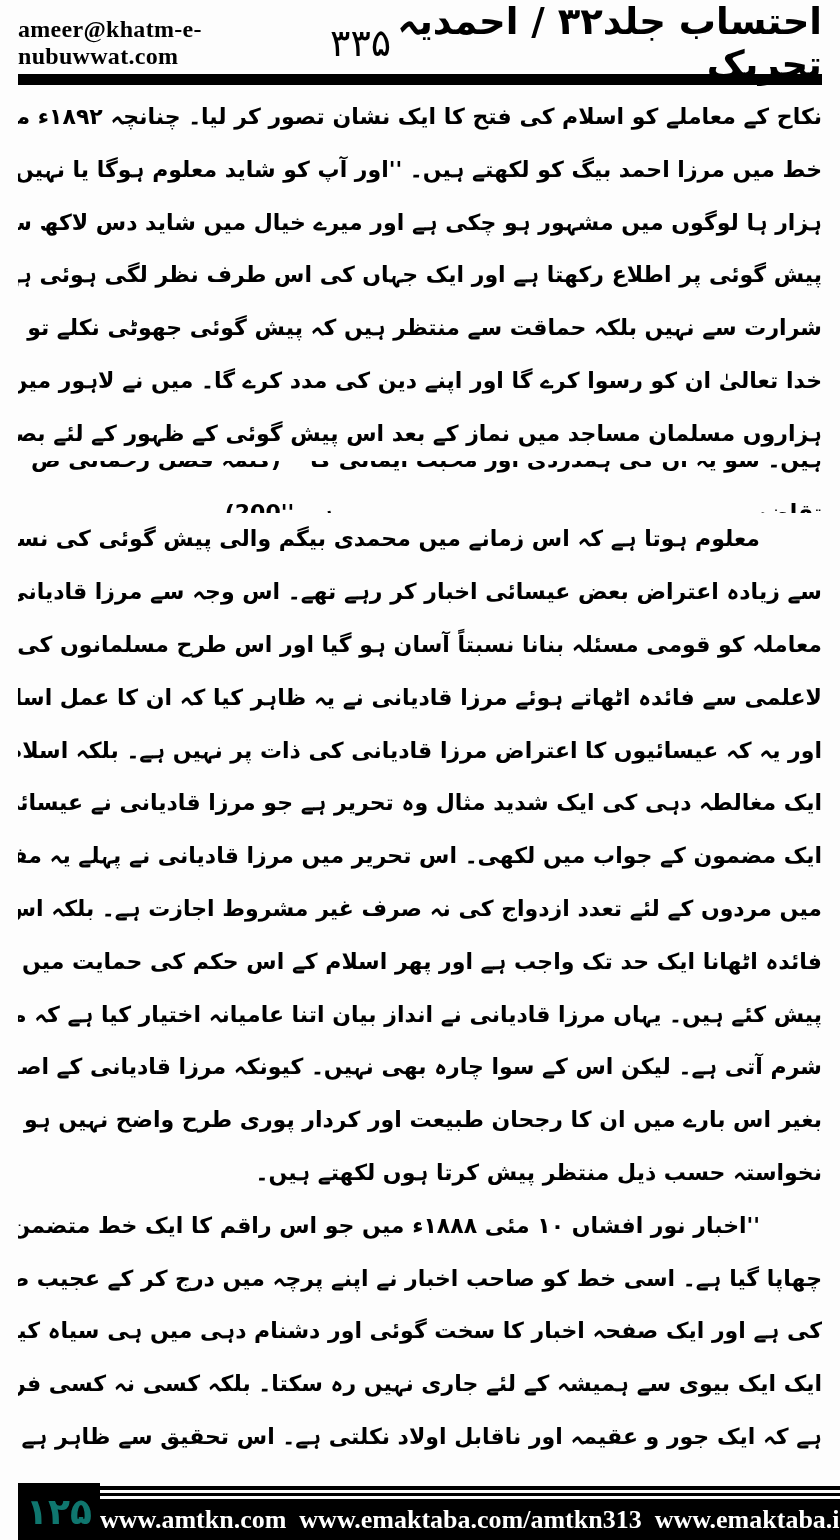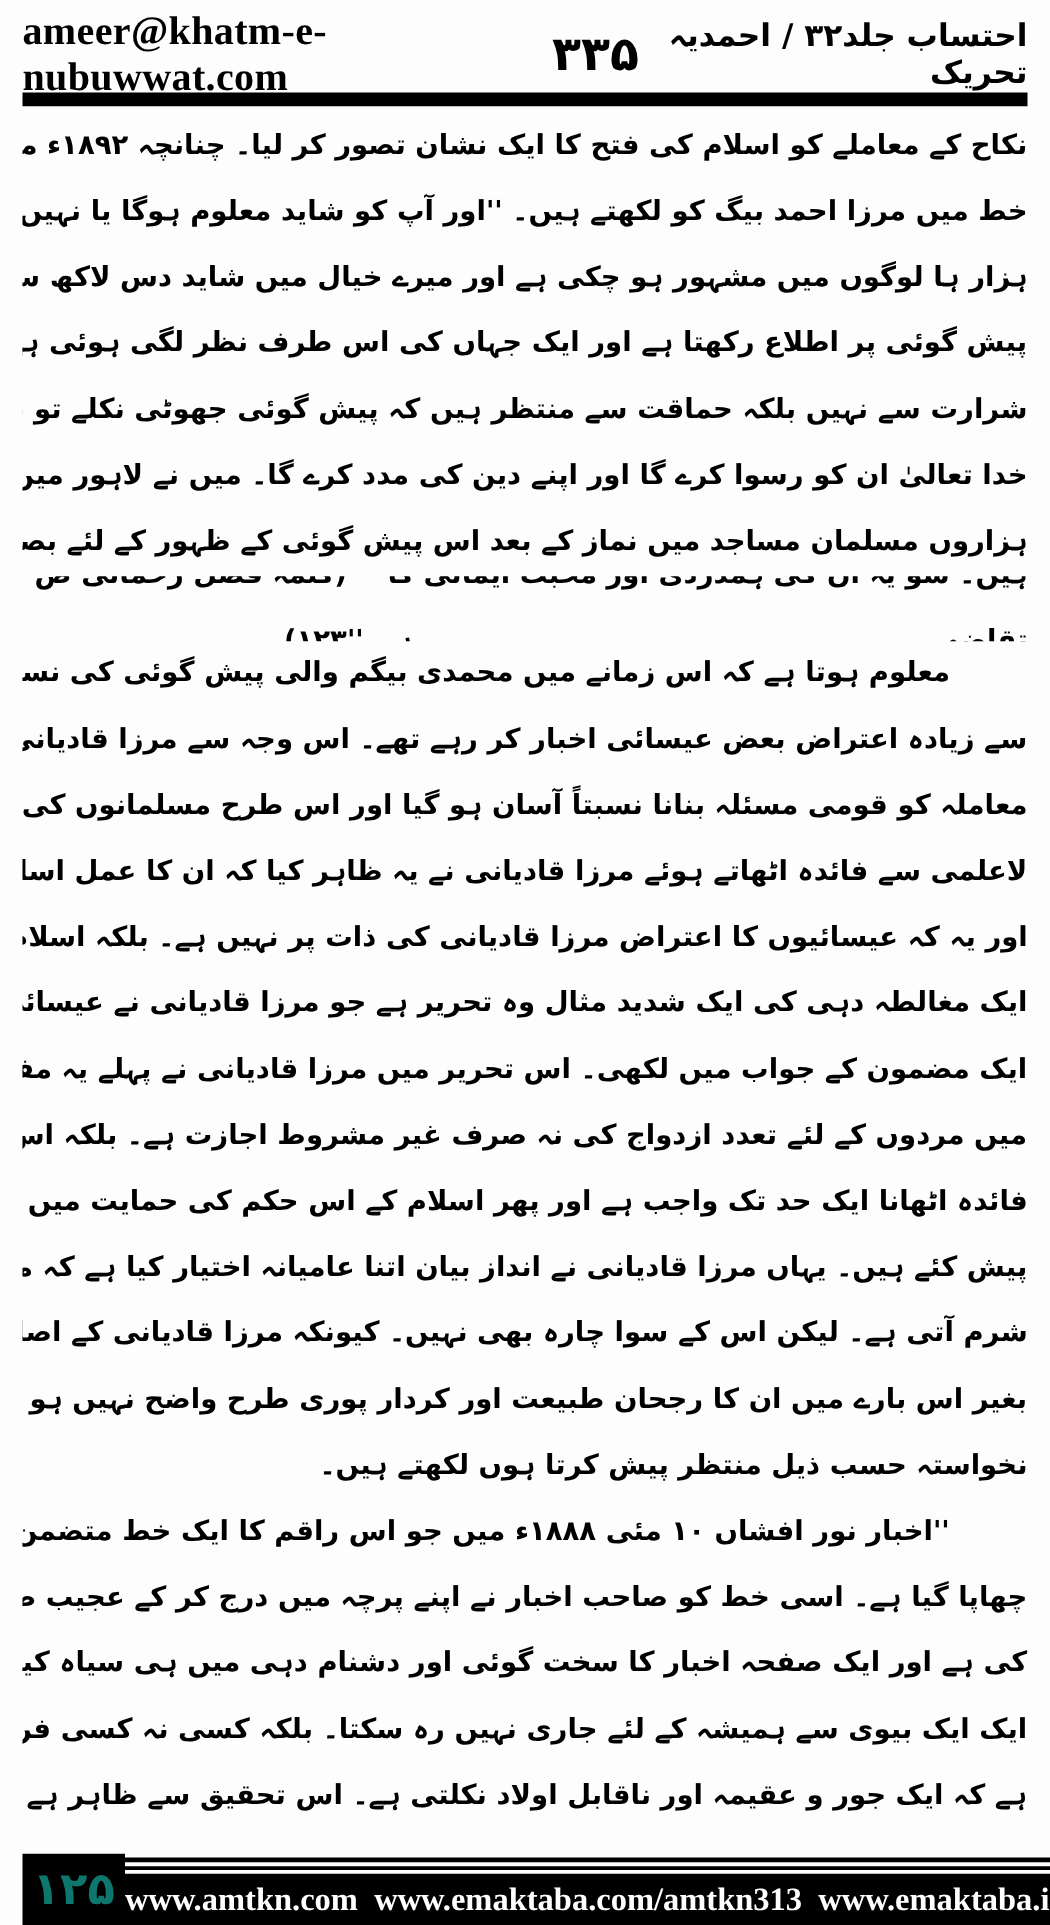--- a/index.html
+++ b/index.html
@@ -12,29 +12,29 @@
     font-family:"DejaVu Sans", sans-serif;
     color:#000;
   }
   
   .header {
     position:absolute; top:16px; left:18px; right:18px; height:54px;
     display:flex; align-items:center;
   }
   .email {
     font-family:"Liberation Serif", serif;
-    font-weight:bold; font-size:32px; letter-spacing:.3px;
+    font-weight:bold; font-size:24px; letter-spacing:.3px;
   }
   .page-num-top {
-    font-size:38px; font-weight:bold; margin-left:44px;
+    font-size:38px; font-weight:normal; margin-left:44px;
     direction:rtl; line-height:1;
   }
   .book-title {
     margin-left:auto; direction:rtl;
-    font-size:25px; font-weight:bold;
+    font-size:37px; font-weight:bold;
   }
   .rule {
     position:absolute; top:74px; left:18px; right:18px; height:11px;
     background:#000;
   }
   
   .body-text {
     position:absolute; top:91px; left:18px; right:18px;
     direction:rtl;
   }
@@ -89,21 +89,21 @@
     <div>
       <div class="line">نکاح کے معاملے کو اسلام کی فتح کا ایک نشان تصور کر لیا۔ چنانچہ ۱۸۹۲ء میں مرزا قادیانی اپنے ایک</div>
       <div class="line">خط میں مرزا احمد بیگ کو لکھتے ہیں۔ ''اور آپ کو شاید معلوم ہوگا یا نہیں کہ یہ پیش گوئی اس عاجز کی</div>
       <div class="line">ہزار ہا لوگوں میں مشہور ہو چکی ہے اور میرے خیال میں شاید دس لاکھ سے زیادہ آدمی ہوگا۔ جو اس</div>
       <div class="line">پیش گوئی پر اطلاع رکھتا ہے اور ایک جہاں کی اس طرف نظر لگی ہوئی ہے اور ہزاروں پادری</div>
       <div class="line">شرارت سے نہیں بلکہ حماقت سے منتظر ہیں کہ پیش گوئی جھوٹی نکلے تو ہمارا پلہ بھاری ہو۔ لیکن یقیناً</div>
       <div class="line">خدا تعالیٰ ان کو رسوا کرے گا اور اپنے دین کی مدد کرے گا۔ میں نے لاہور میں جا کر معلوم کیا کہ</div>
       <div class="line">ہزاروں مسلمان مساجد میں نماز کے بعد اس پیش گوئی کے ظہور کے لئے بصدق دل دعا کرتے</div>
       <div class="line split">
         <span>ہیں۔ سو یہ ان کی ہمدردی اور محبت ایمانی کا تقاضہ ہے۔''</span>
-        <span>(کلمہ فضل رحمانی ص ۱۲۳)</span>
+        <span>(کلمہ فضل رحمانی ص 200)</span>
       </div>
     </div>
 
     <div>
       <div class="line first">معلوم ہوتا ہے کہ اس زمانے میں محمدی بیگم والی پیش گوئی کی نسبت مرزا قادیانی پر سب</div>
       <div class="line">سے زیادہ اعتراض بعض عیسائی اخبار کر رہے تھے۔ اس وجہ سے مرزا قادیانی کے لئے ایک ذاتی</div>
       <div class="line">معاملہ کو قومی مسئلہ بنانا نسبتاً آسان ہو گیا اور اس طرح مسلمانوں کی اکثریت کی صحیح قرآنی تعلیم سے</div>
       <div class="line">لاعلمی سے فائدہ اٹھاتے ہوئے مرزا قادیانی نے یہ ظاہر کیا کہ ان کا عمل اسلام کے عین مطابق ہے</div>
       <div class="line">اور یہ کہ عیسائیوں کا اعتراض مرزا قادیانی کی ذات پر نہیں ہے۔ بلکہ اسلام پر ہے۔ اسی طرح کی</div>
       <div class="line">ایک مغالطہ دہی کی ایک شدید مثال وہ تحریر ہے جو مرزا قادیانی نے عیسائی اخبار ''نور افشاں'' کے</div>

